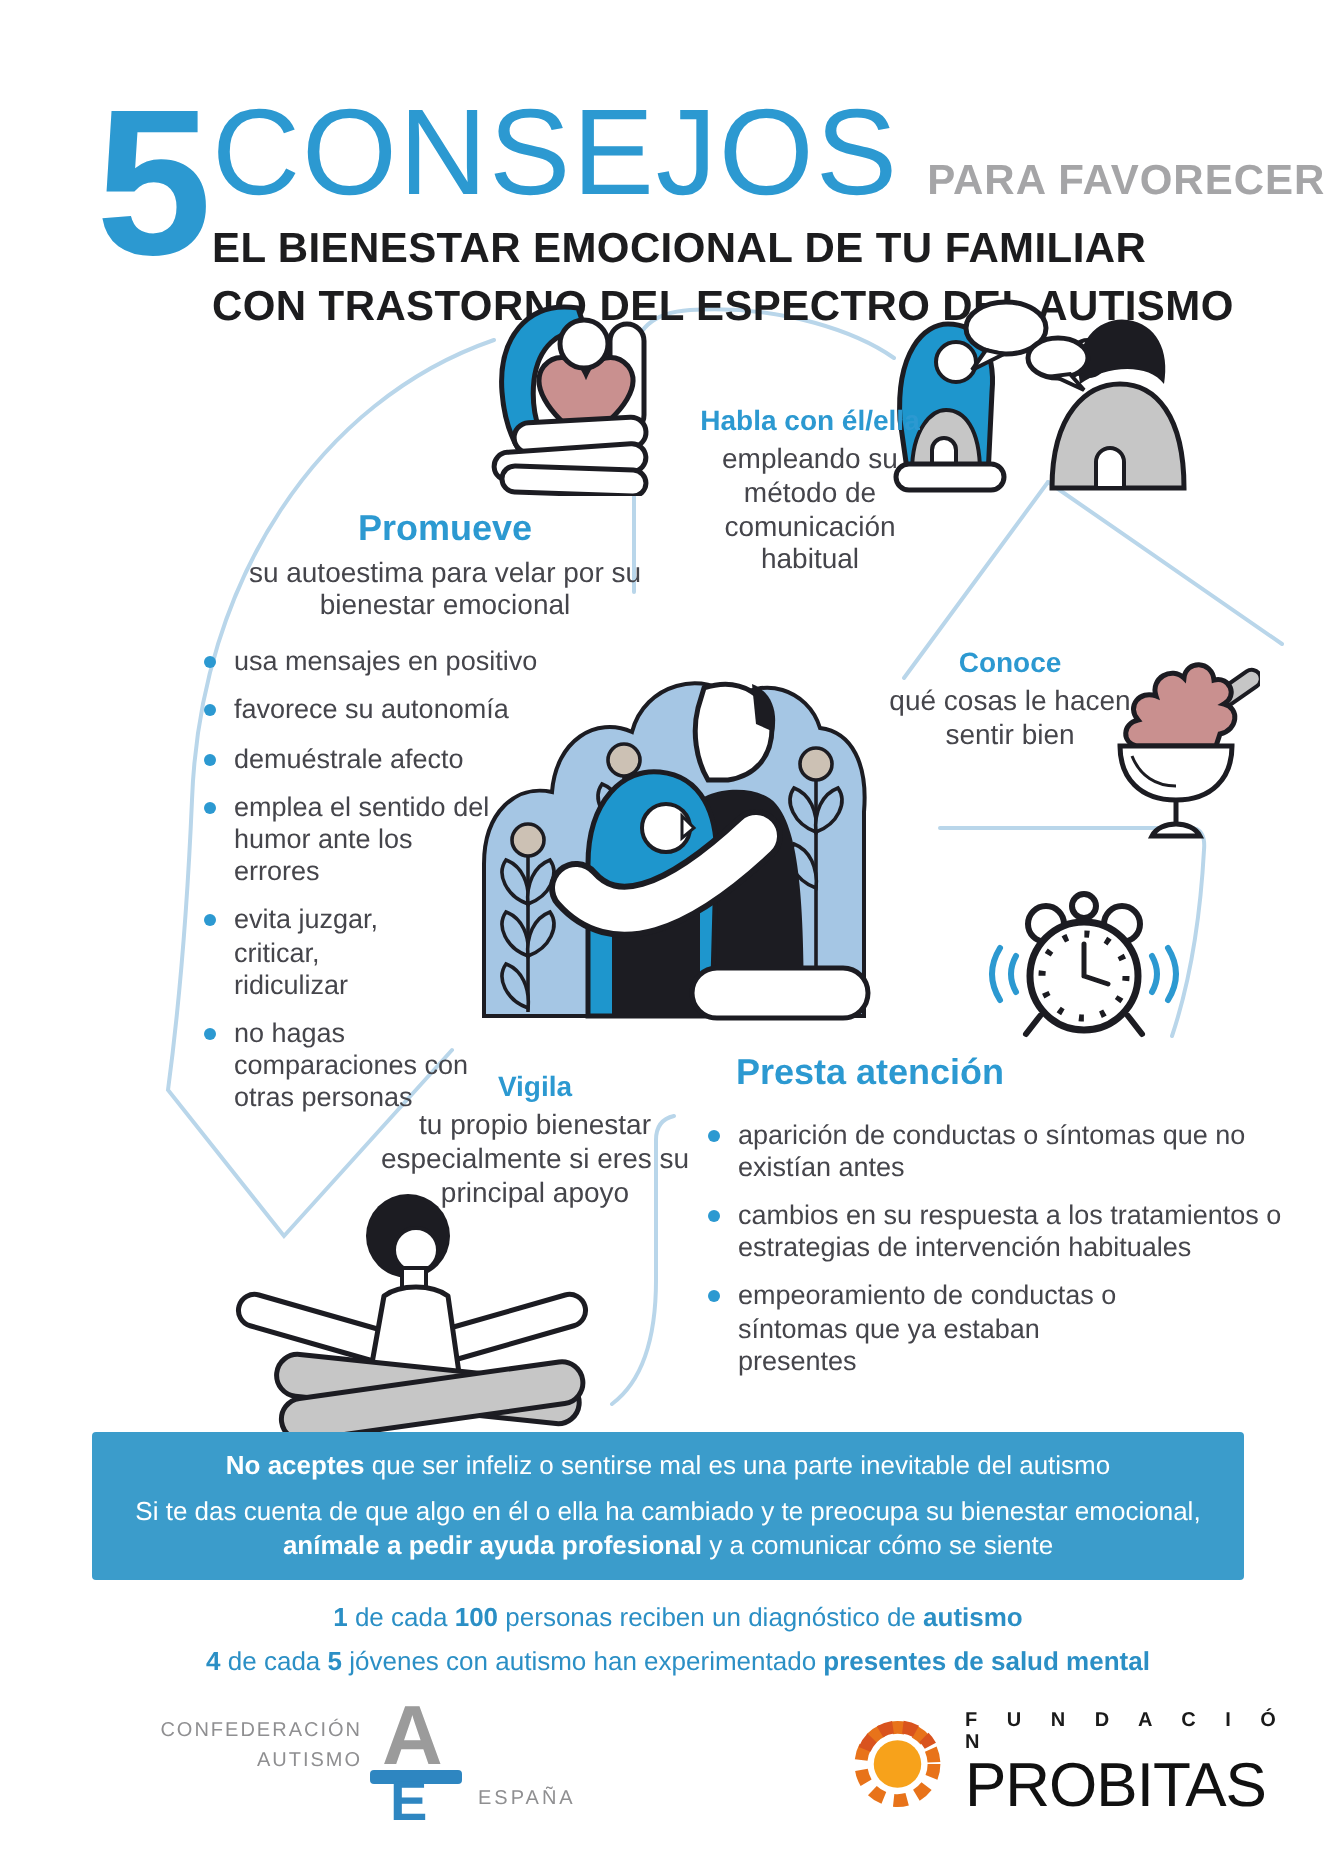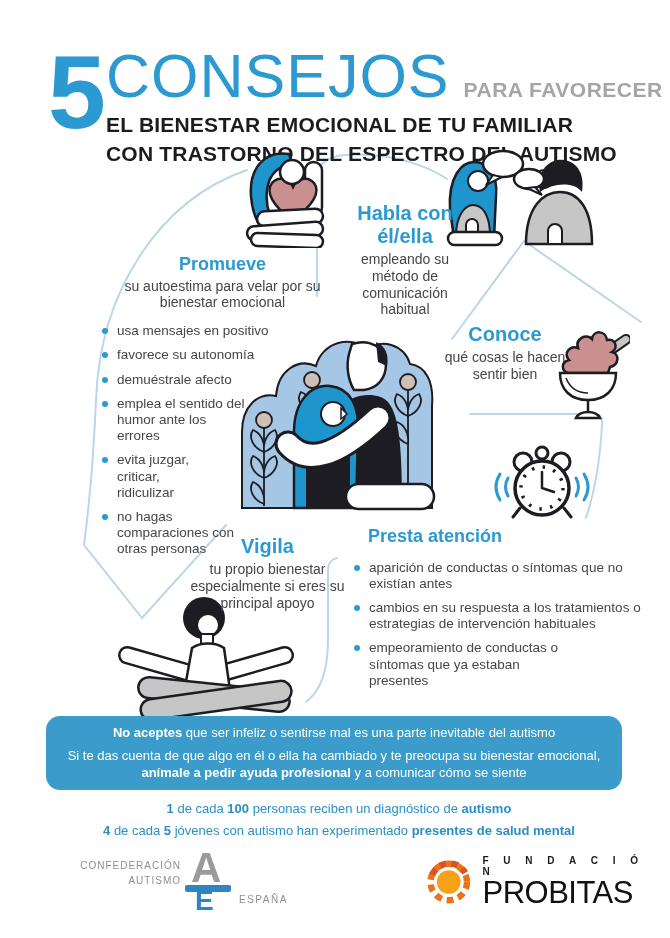--- a/index.html
+++ b/index.html
@@ -12,21 +12,21 @@
   .page{position:relative;width:670px;height:938px;background:#fff;margin:0 auto;overflow:hidden}
   .abs{position:absolute}
   
   .big5{left:48px;top:40px;font-size:104px;line-height:1;font-weight:bold;color:var(--accent)}
   .titleblock{left:106px;top:46px}
   .row1{display:flex;align-items:baseline}
   .t-main{font-size:61px;font-weight:normal;color:var(--accent);letter-spacing:1px;line-height:1}
   .t-suffix{font-size:21px;font-weight:bold;color:var(--gray);margin-left:14px;letter-spacing:.5px}
   .t-sub{font-size:21px;font-weight:bold;color:#1C1C1E;letter-spacing:.2px;margin-top:6px;line-height:1.1}
   
-  .sec-title{font-weight:bold;color:var(--accent);font-size:20px;line-height:1.15}
+  .sec-title{font-weight:bold;color:var(--accent);font-size:14px;line-height:1.15}
   .sec-sub{color:var(--body);font-size:14px;line-height:1.2;margin-top:3px}
   .center{text-align:center}
   ul.blt{list-style:none}
   ul.blt li{position:relative;padding-left:17px;font-size:13.5px;color:var(--body);line-height:1.2;margin-bottom:8px}
   ul.blt li::before{content:"";position:absolute;left:2px;top:5px;width:6px;height:6px;border-radius:50%;background:var(--accent)}
   .promueve{left:100px;top:254px;width:245px}
   .promueve .sec-title{font-size:18px}
   .promueve ul{margin-top:12px}
   .promueve li:nth-child(4){max-width:150px}
   .promueve li:nth-child(5){max-width:120px}
@@ -36,21 +36,21 @@
   .vigila{left:190px;top:535px;width:155px}
   .presta{left:352px;top:526px;width:300px}
   .presta .sec-title{font-size:18px;padding-left:16px}
   .presta .sec-sub{padding-left:16px}
   .presta ul{margin-top:13px}
   .presta li{margin-bottom:9px}
   .presta li:nth-child(3){max-width:225px}
   
   .banner{left:46px;top:716px;width:576px;height:74px;background:var(--banner);color:#fff;
     display:flex;flex-direction:column;justify-content:center;align-items:center;text-align:center;
-    font-size:13px;line-height:1.35;border-radius:14px}
+    font-size:13px;line-height:1.35;border-radius:2px}
   .banner .l2{max-width:545px;margin-top:5px}
   
   .stats{left:4px;top:801px;width:670px;text-align:center;color:#2B8FC5;font-size:13px}
   .stats div{margin-bottom:7px}
   .stats b{font-weight:bold}
   
   .confed{left:61px;top:848px;width:240px;height:70px;color:#8F8F91;font-size:10px;letter-spacing:1px}
   .confed .lines{position:absolute;left:0;top:10px;width:120px;text-align:right;line-height:1.5}
   .confed .mark{position:absolute;left:124px;top:0}
   .confed .espana{position:absolute;left:178px;top:46px;letter-spacing:1.5px}

